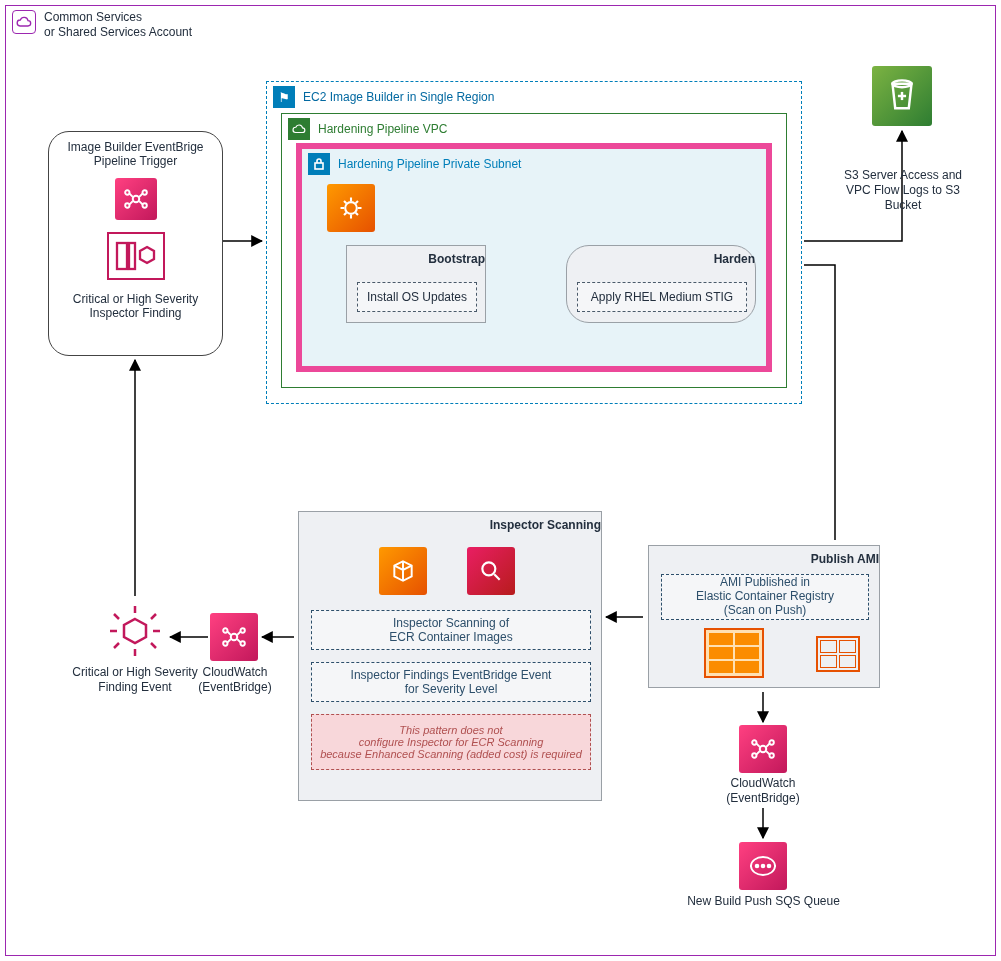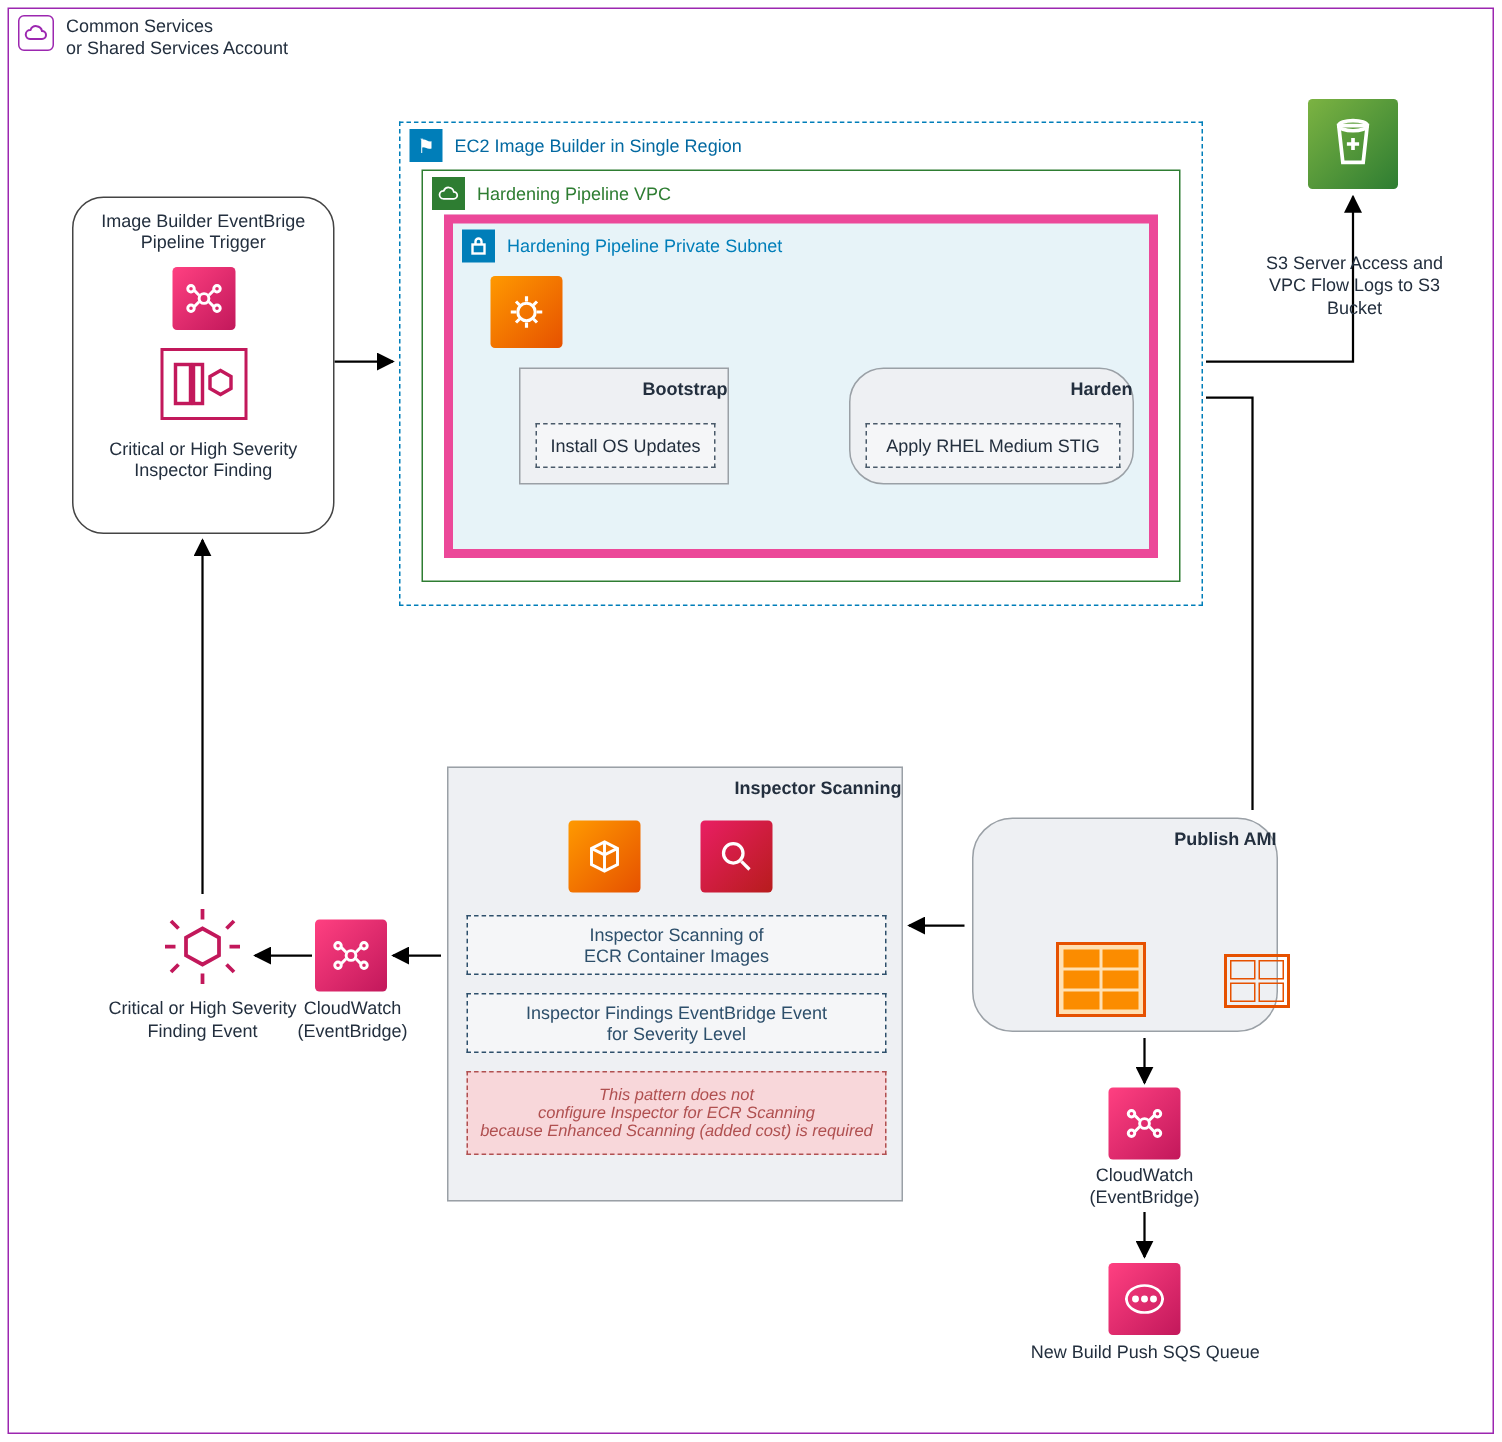--- a/index.html
+++ b/index.html
@@ -247,22 +247,25 @@
     <svg width="34" height="38" viewBox="0 0 24 28" fill="none" stroke="#fff" stroke-width="1.8">
         <path d="M5 5h14l-2 18H7z"></path>
         <ellipse cx="12" cy="5" rx="7" ry="2.5"></ellipse>
         <path d="M12 11v6"></path>
         <path d="M9 14h6"></path>
       </svg>
   </div>
   <div class="abs caption" style="left:828px; top:168px; width:150px; white-space:pre-line;">S3 Server Access and
 VPC Flow Logs to S3 Bucket</div>
 
-  <div class="abs panel" style="left:648px; top:545px; width:204px; height:143px;border-radius:27px;">
+  <div class="abs panel" style="left:648px; top:545px; width:232px; height:143px;">
     <div class="panel-title">Publish AMI</div>
+    <div class="abs dashed-box blue" style="left:12px; top:28px; width:208px; height:46px; white-space:pre-line; line-height:1.15;">AMI Published in
+Elastic Container Registry
+(Scan on Push)</div>
     <div class="abs ecr-main" style="left:55px; top:82px;">
         <div></div>
         <div></div>
         <div></div>
         <div></div>
         <div></div>
         <div></div>
       </div>
     <div class="abs ecr-src" style="left:167px; top:90px;">
         <div></div>

